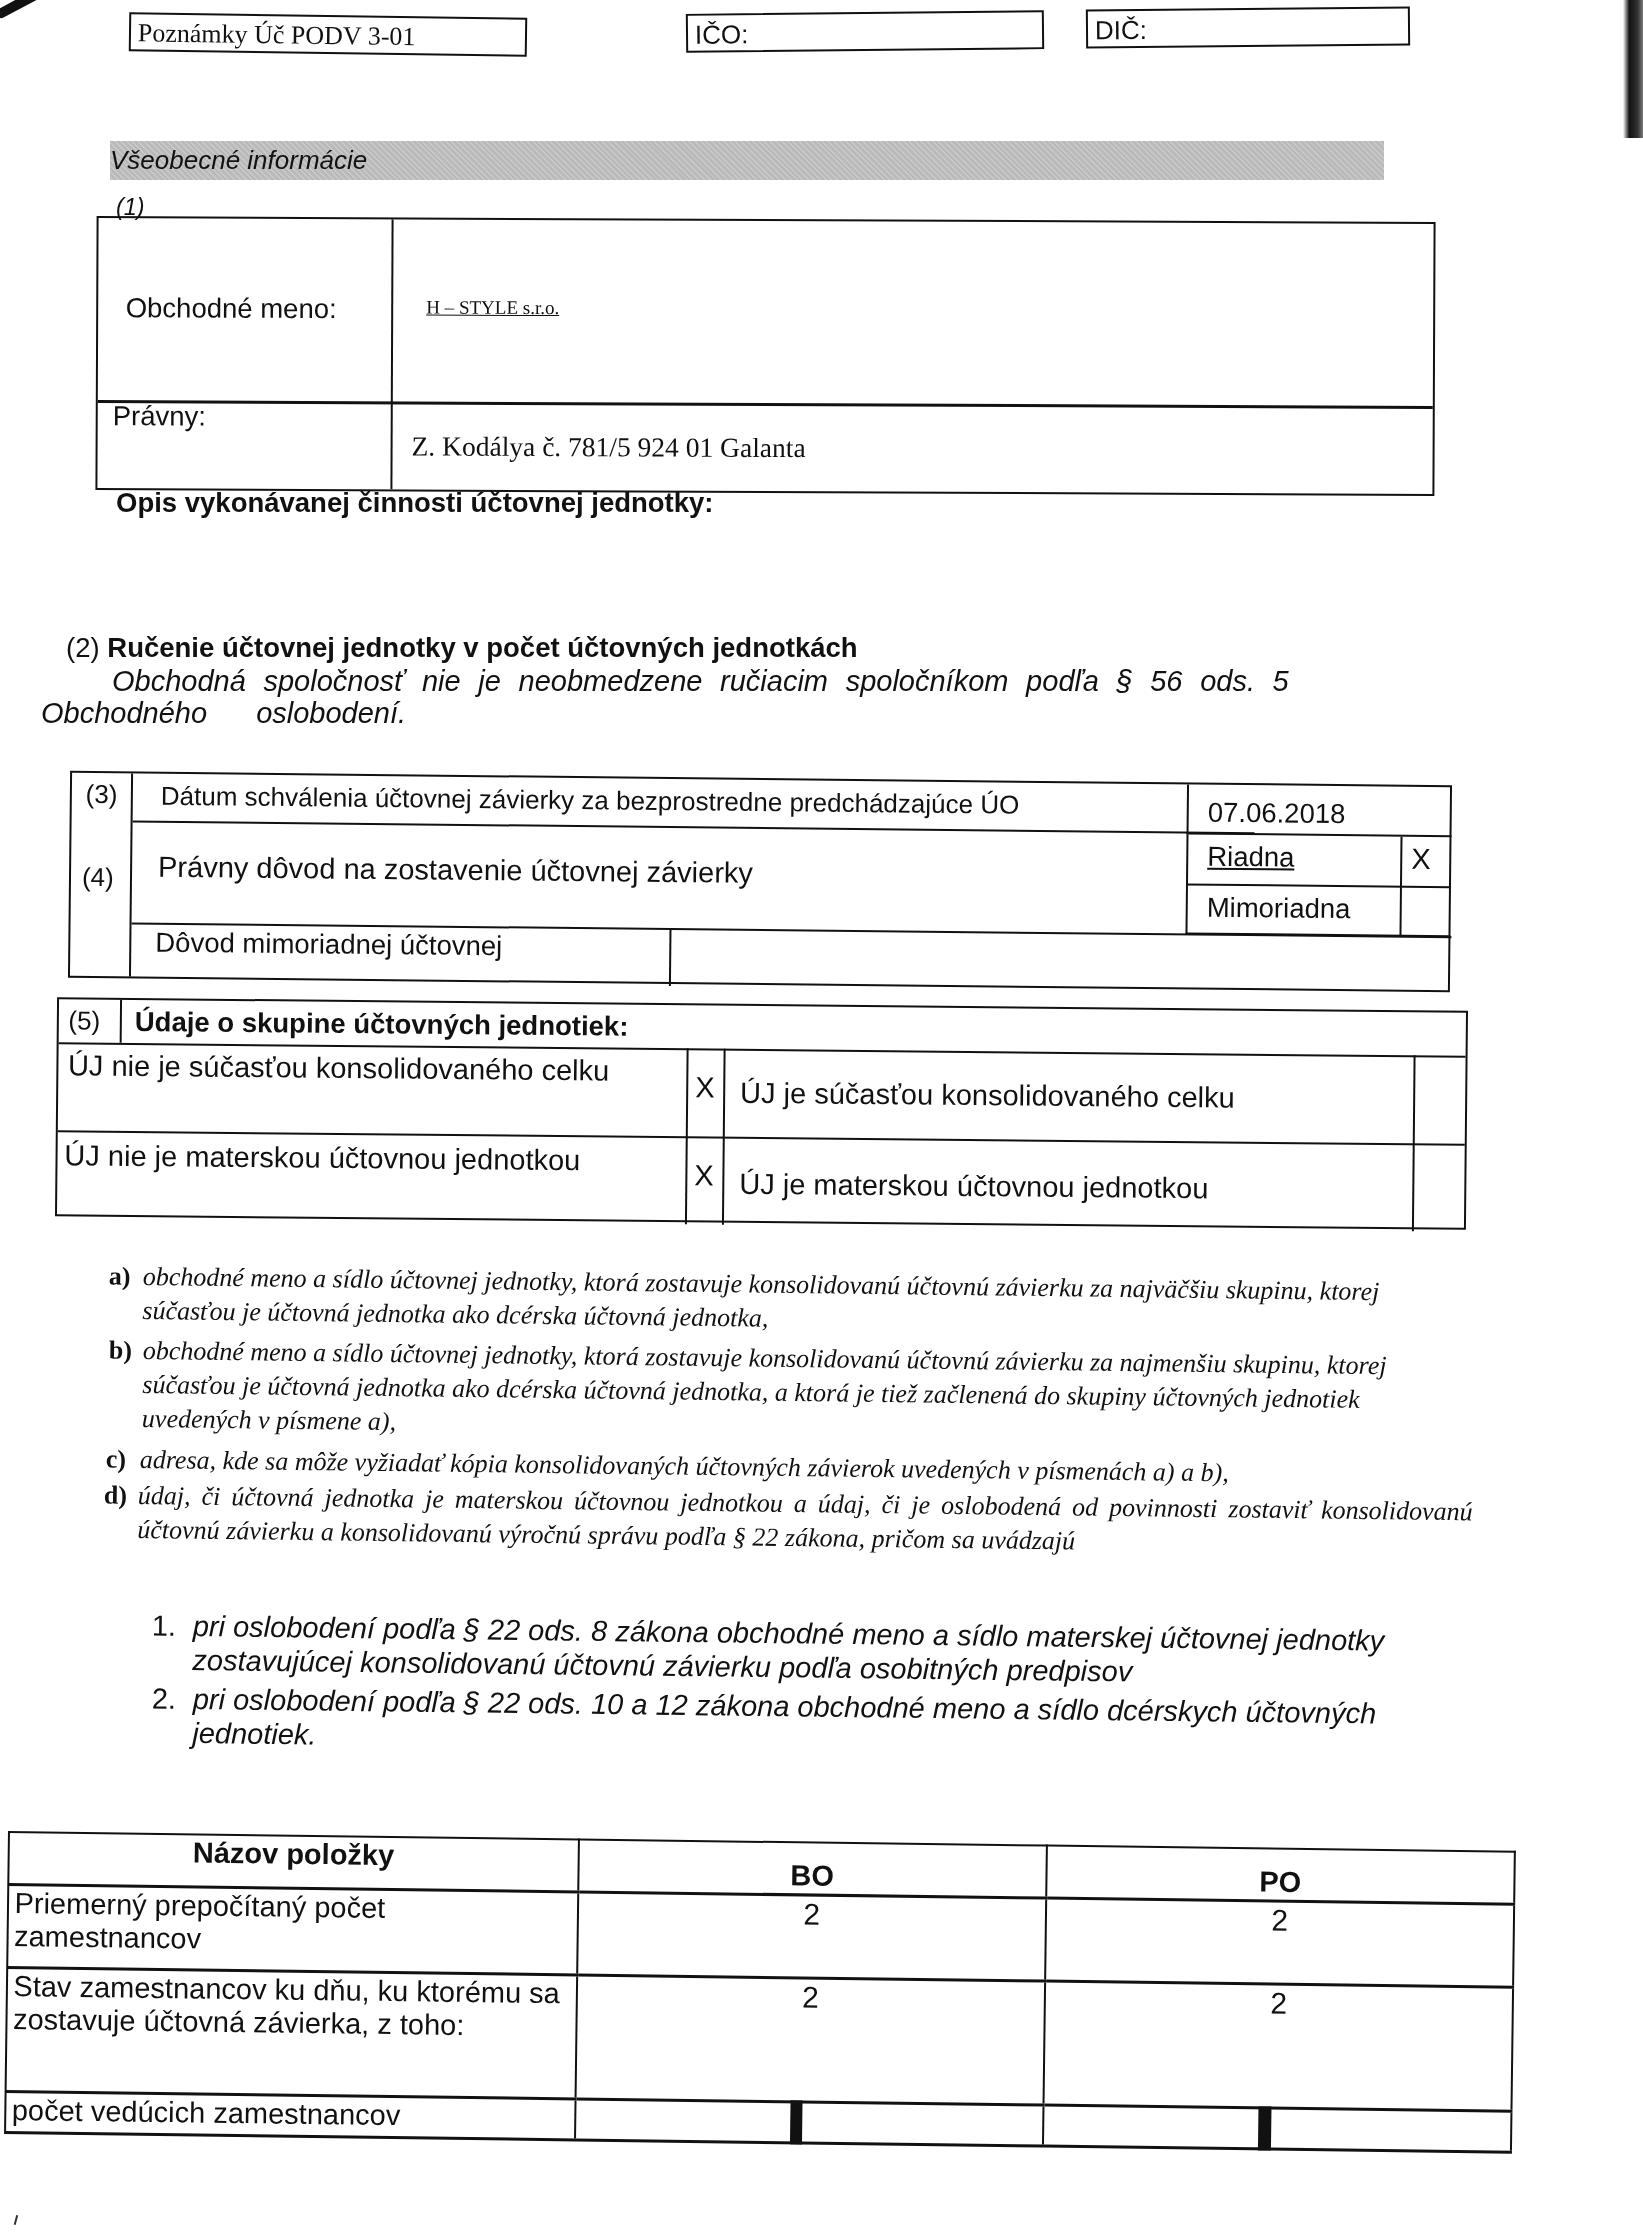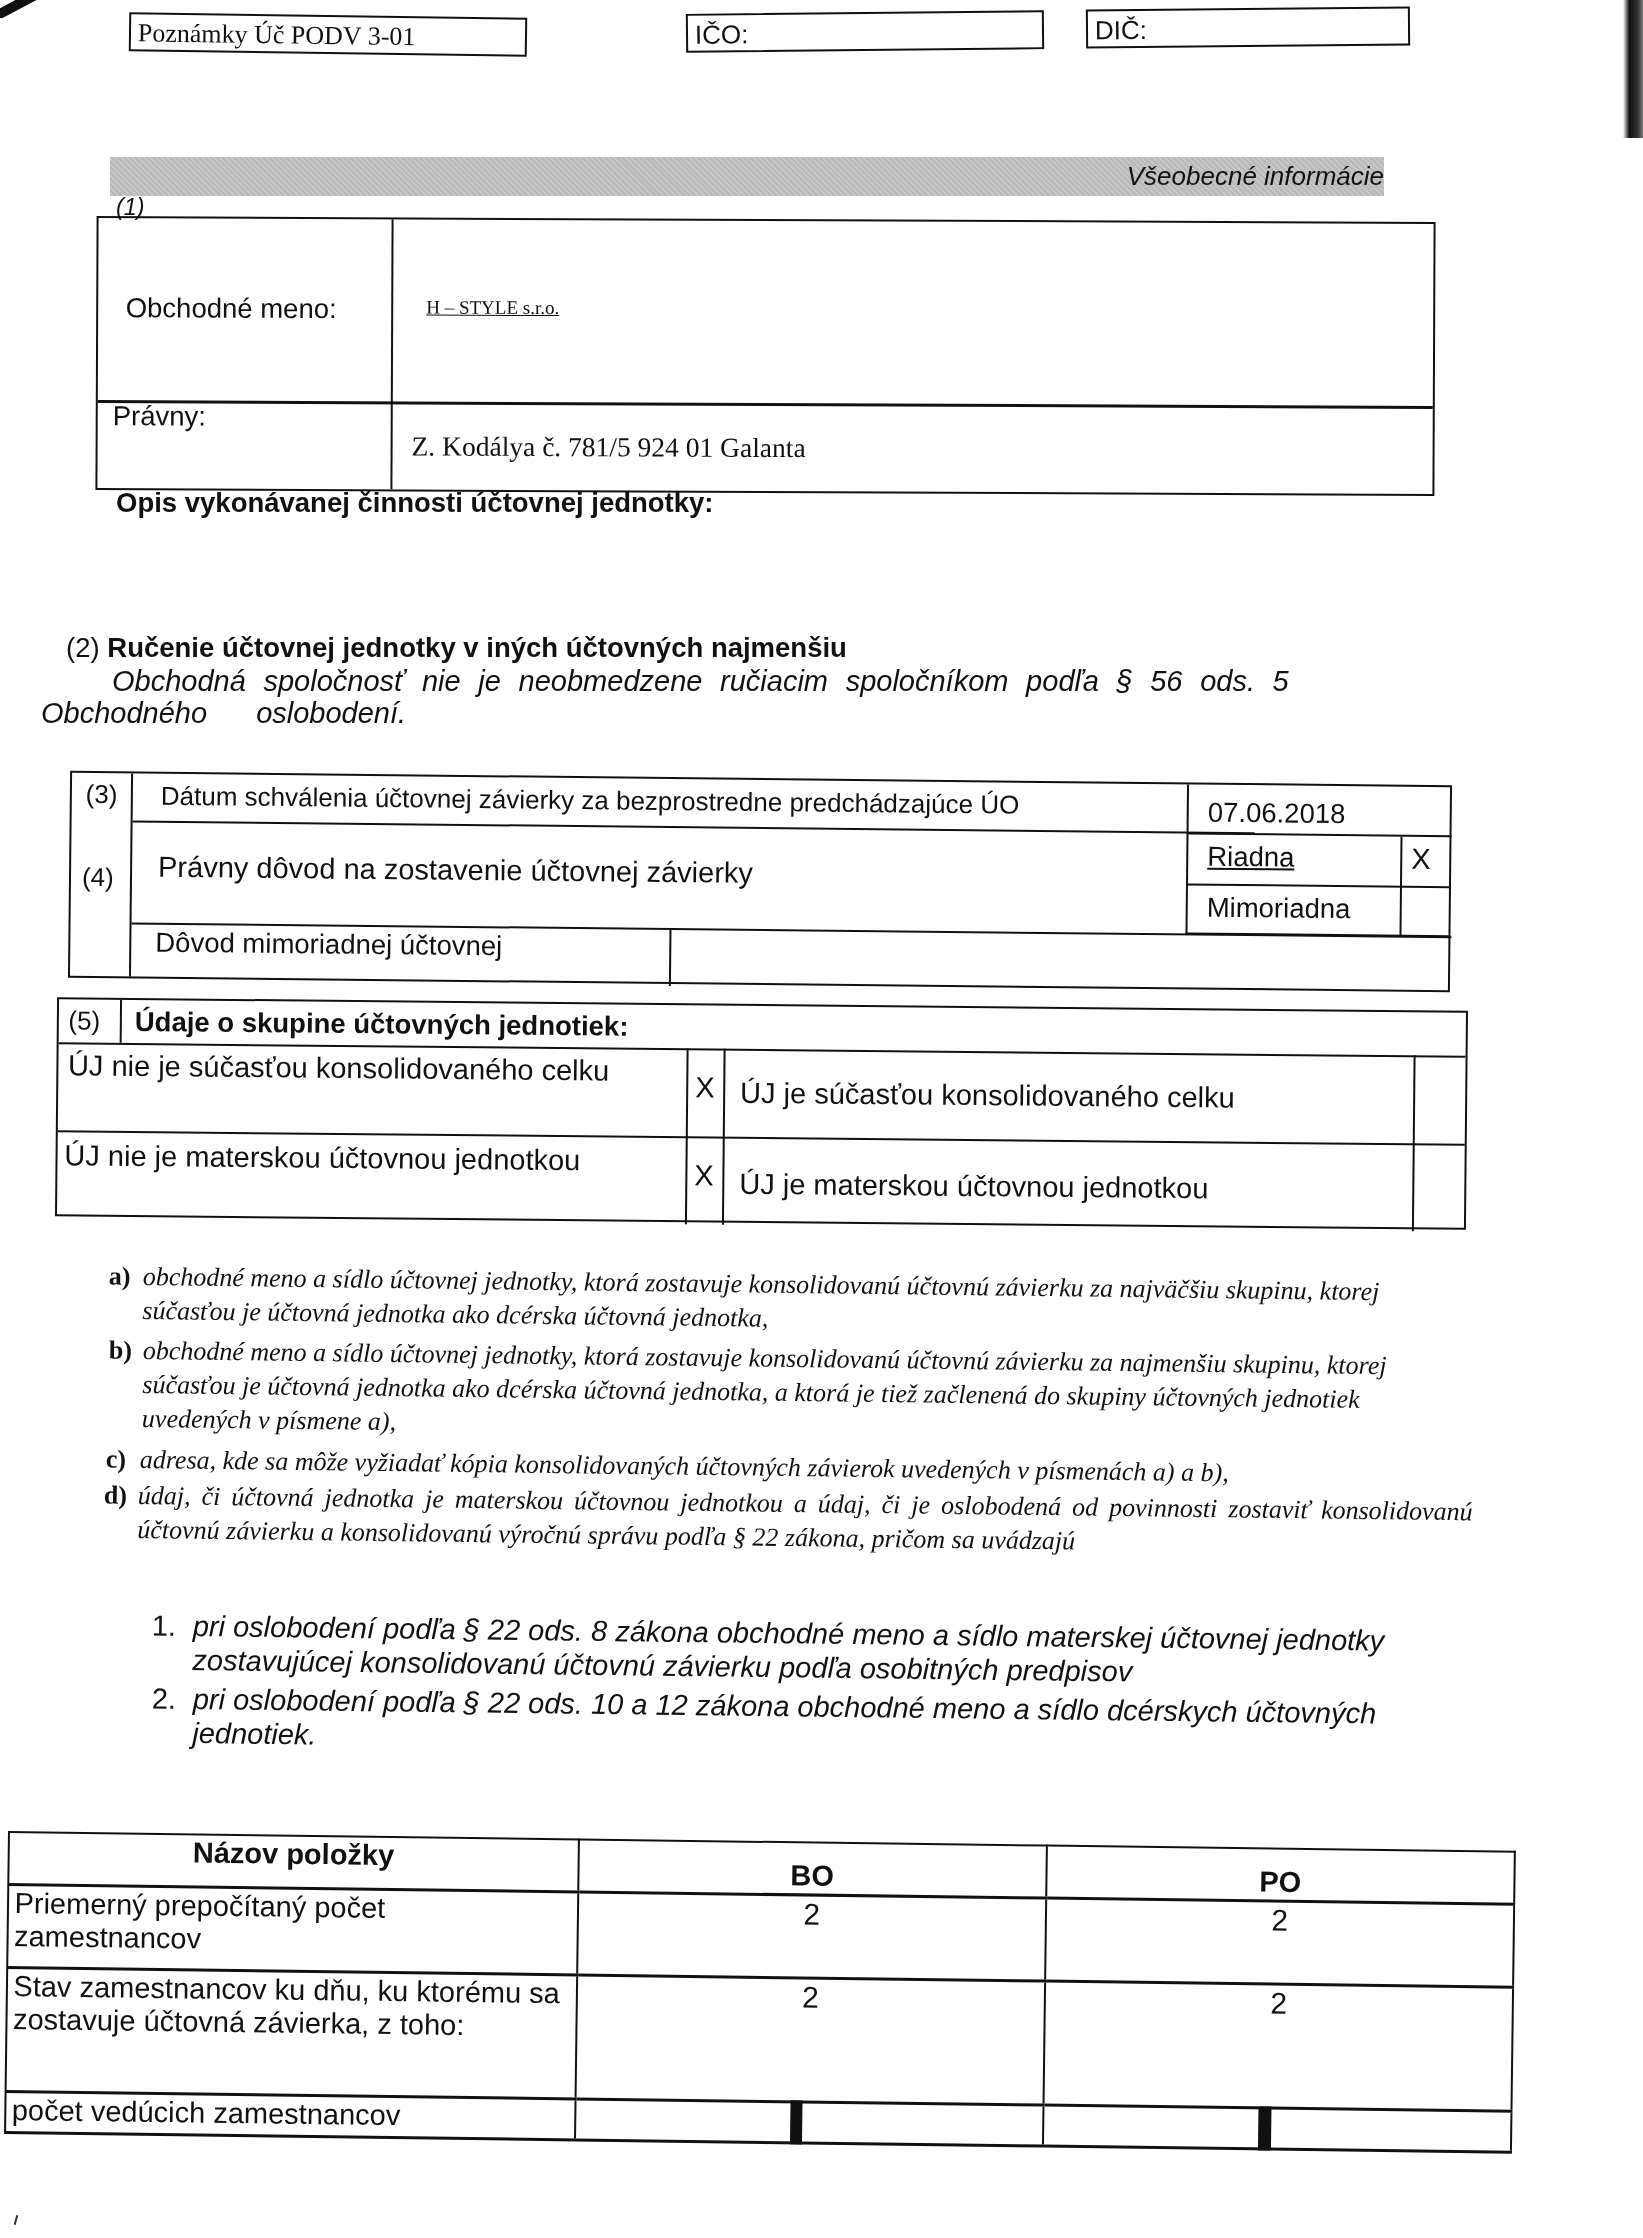--- a/index.html
+++ b/index.html
@@ -15,23 +15,23 @@
   .hdr-box { height: 39px; font-size: 26px; padding: 4.1px 6.9px; box-sizing: border-box; white-space: nowrap; }
   #hdr-form { left: 129px; top: 15px; width: 398px; transform: rotate(0.8deg); }
   #hdr-ico { left: 686px; top: 12.4px; width: 358px; transform: rotate(-0.6deg); }
   #hdr-dic { left: 1086px; top: 8.3px; width: 324px; transform: rotate(-0.5deg); }
 
   .pen-stroke { left: -6.9px; top: -4.1px; width: 62px; height: 9.6px; background: #111; transform: rotate(-28deg); border-radius: 5.5px; }
   .edge-shadow { right: 0; top: 0; width: 20.7px; height: 138px;
     background: linear-gradient(to right, #fff, #111 30%, #333 70%, #888); }
 
   
-  #banner { left: 110px; top: 157px; width: 1274px; height: 39px;
+  #banner { left: 110px; top: 141px; width: 1274px; height: 39px;
     background: repeating-linear-gradient(45deg, #b8b8b8 0 1.4px, #c9c9c9 1.4px 2.8px, #bcbcbc 2.8px 4.1px);
-    text-align: right; font-size: 26px; font-style: italic; line-height: 39px; }
+    text-align: left; font-size: 26px; font-style: italic; line-height: 39px; }
   #sec1-num { left: 116px; top: 194px; font-size: 23.4px; font-style: italic; }
 
   
   #t1 { left: 96px; top: 219px; width: 1339px; height: 274px; transform: rotate(0.25deg); }
   #t1 .vline { left: 293px; top: 0; width: 2.1px; height: 100%; background: #111; }
   #t1 .hline { left: 0; top: 182px; width: 100%; height: 2.8px; background: #111; }
   #t1-label-name { left: 27.5px; top: 74px; font-size: 27.5px; }
   #t1-value-name { left: 328px; top: 77px; font-size: 19px; text-decoration: underline; }
   #t1-label-seat { left: 15px; top: 182px; font-size: 27.5px; }
   #t1-value-seat { left: 314px; top: 211px; font-size: 27.5px; }
@@ -138,21 +138,21 @@
   <div class="abs hline"></div>
   <div class="abs" id="t1-label-name">Obchodné meno:</div>
   <div class="abs serif" id="t1-value-name">H – STYLE  s.r.o.</div>
   <div class="abs" id="t1-label-seat">Právny:</div>
   <div class="abs serif" id="t1-value-seat">Z. Kodálya č. 781/5  924 01 Galanta</div>
 </div>
 <div class="abs" id="activity-label">Opis vykonávanej  činnosti účtovnej jednotky:</div>
 
 <div class="abs" id="s2-head">
   <span>(2)</span>
-  <b>Ručenie účtovnej jednotky v iných účtovných najmenšiu</b>
+  <b>Ručenie účtovnej jednotky v počet účtovných jednotkách</b>
 </div>
 <div class="abs" id="s2-body1">Obchodná spoločnosť nie je neobmedzene ručiacim spoločníkom podľa § 56 ods. 5</div>
 <div class="abs" id="s2-body2">Obchodného oslobodení.</div>
 
 <div class="abs box" id="t34">
   <div class="abs c-num"></div>
   <div class="abs" id="t34-n3">(3)</div>
   <div class="abs" id="t34-n4">(4)</div>
   <div class="abs" id="t34-row3-line"></div>
   <div class="abs" id="t34-datelabel">Dátum schválenia účtovnej závierky za bezprostredne predchádzajúce ÚO</div>

